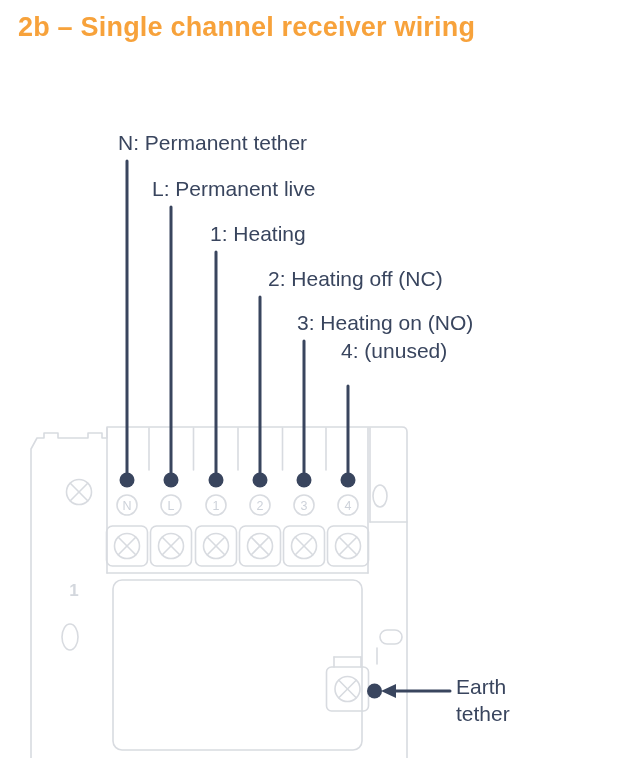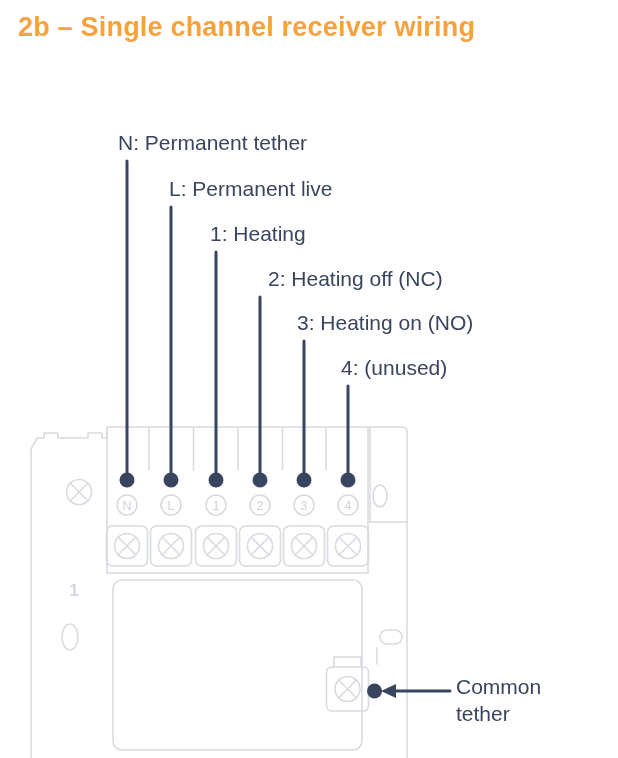--- a/index.html
+++ b/index.html
@@ -146,21 +146,21 @@
     </g>
 
     <g>
       <circle cx="374.5" cy="691" r="7.5" fill="#39455e"></circle>
       <line x1="388" y1="691" x2="450" y2="691" stroke="#39455e" stroke-width="3" stroke-linecap="round"></line>
       <polygon points="381,691 396,684 396,698" fill="#39455e"></polygon>
     </g>
   </svg>
 
   <div class="wire-label" style="left:118px; top:131px">N: Permanent tether</div>
-  <div class="wire-label" style="left:169px; top:177px">L: Permanent live</div>
+  <div class="wire-label" style="left:152px; top:177px">L: Permanent live</div>
   <div class="wire-label" style="left:210px; top:222px">1: Heating</div>
   <div class="wire-label" style="left:268px; top:267px">2: Heating off (NC)</div>
   <div class="wire-label" style="left:297px; top:311px">3: Heating on (NO)</div>
-  <div class="wire-label" style="left:341px; top:356px">4: (unused)</div>
+  <div class="wire-label" style="left:341px; top:339px">4: (unused)</div>
 
-  <div class="earth-label">Common tether</div>
+  <div class="earth-label">Earth tether</div>
 
 </div>
 
 </body></html>

